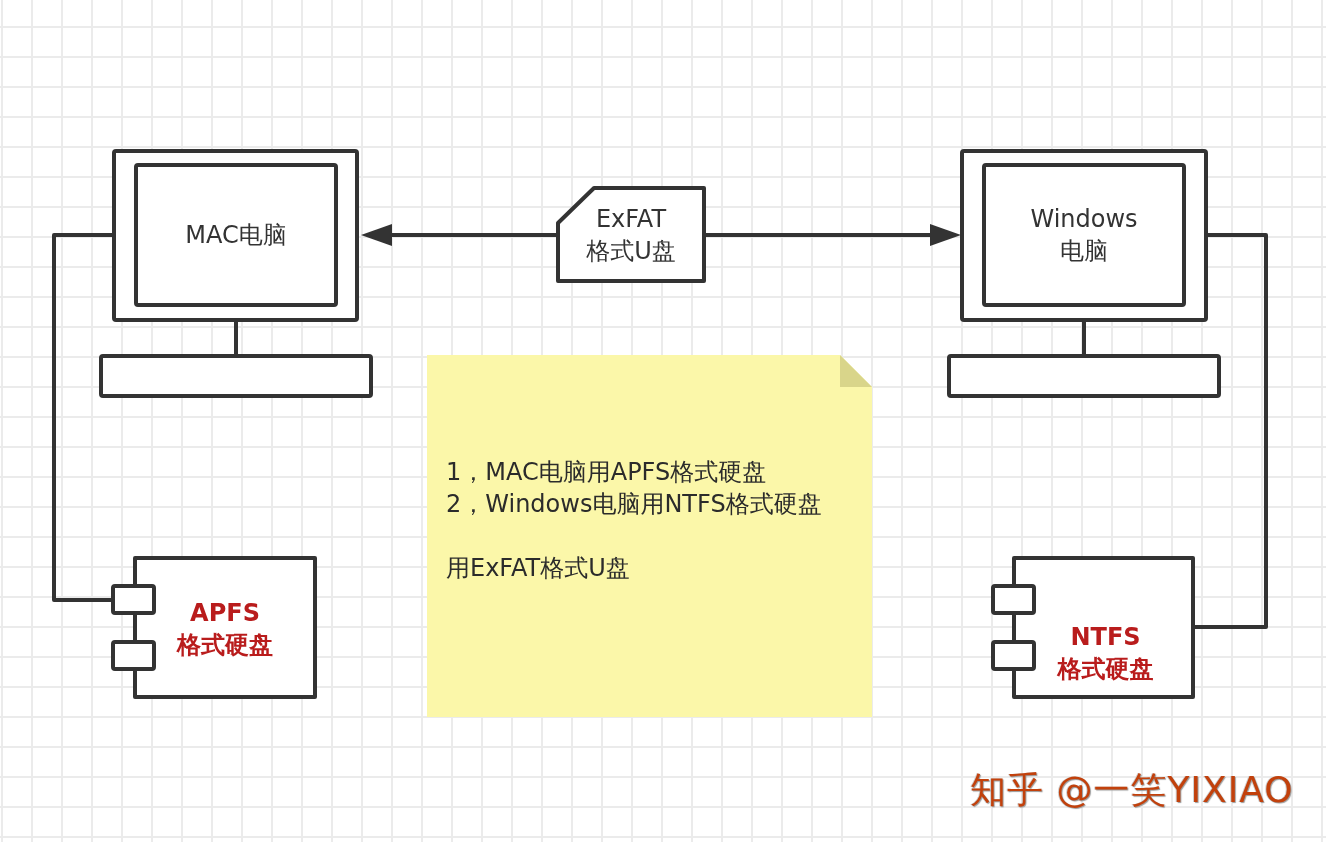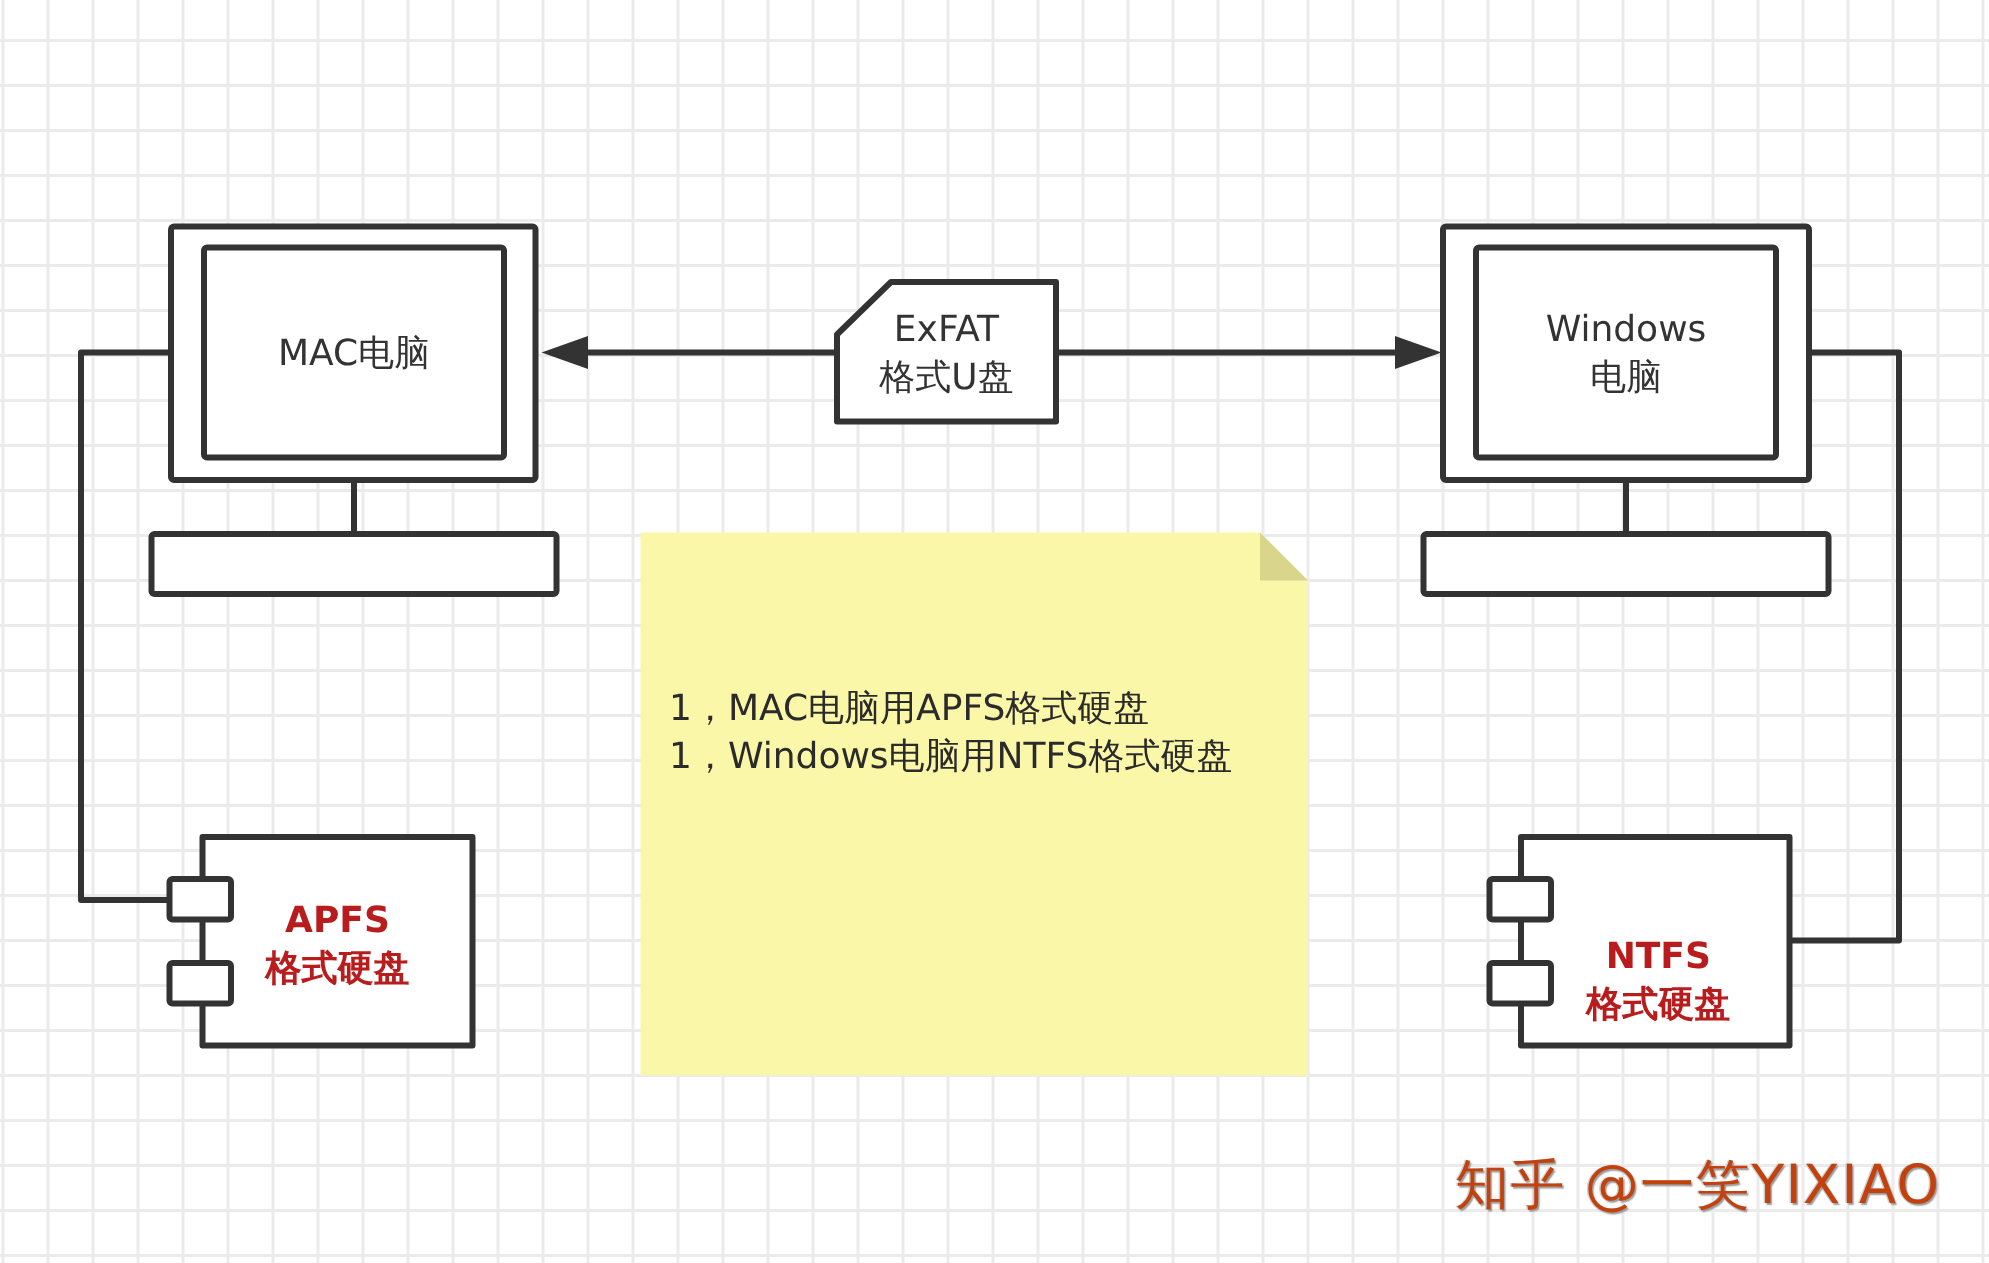--- a/index.html
+++ b/index.html
@@ -94,17 +94,18 @@
 电脑</div>
 <div class="lbl" style="left:558px; top:188px; width:146px; height:93px;">ExFAT
 格式U盘</div>
 <div class="lbl bold" style="left:135px; top:558px; width:180px; height:142px;">APFS
 格式硬盘</div>
 <div class="lbl bold" style="left:1014px; top:582px; width:183px; height:142px;">NTFS
 格式硬盘</div>
 
 <div class="note-text">
   <div>1，MAC电脑用APFS格式硬盘</div>
-  <div>1，Windows电脑用NTFS格式硬盘</div>
+  <div>2，Windows电脑用NTFS格式硬盘</div>
   <div>&nbsp;</div>
+  <div>用ExFAT格式U盘</div>
 </div>
 
 <div class="watermark">知乎 @一笑YIXIAO</div>
 
 </body></html>

